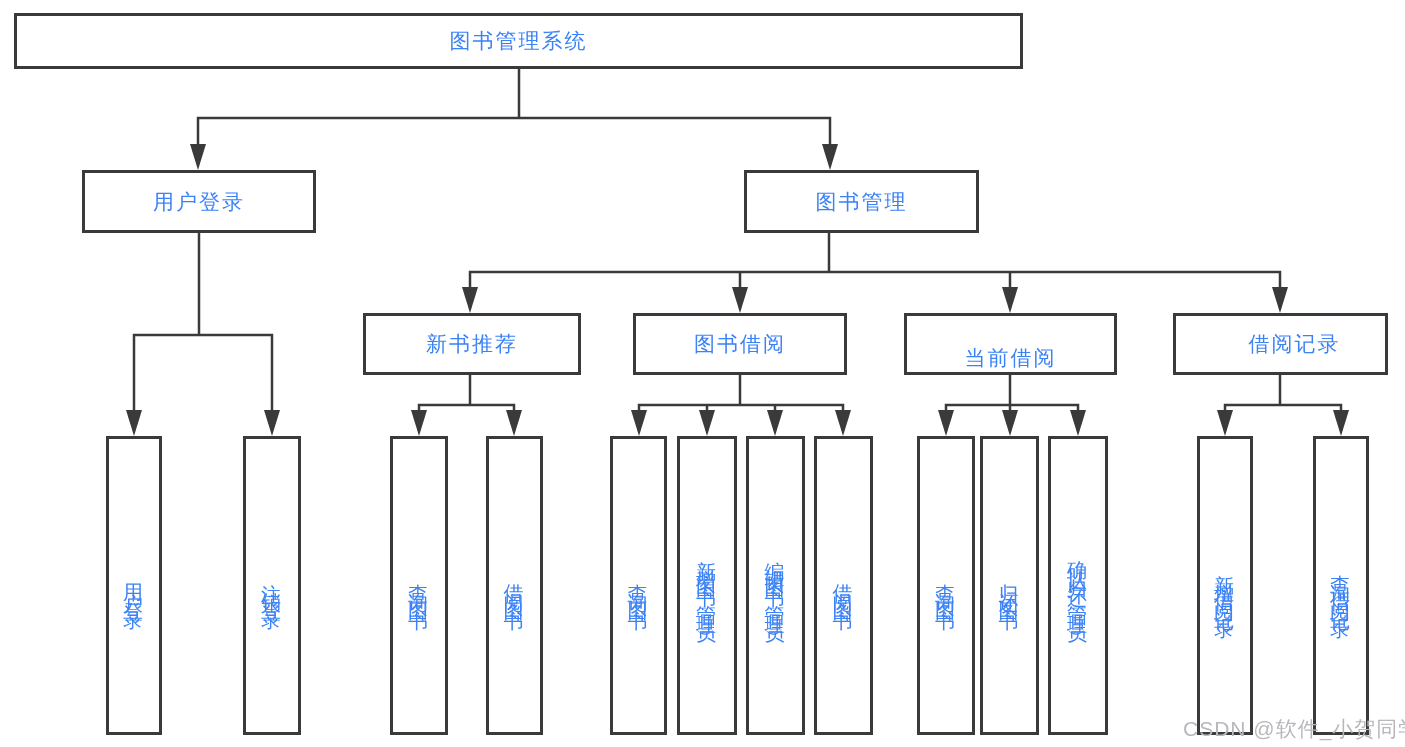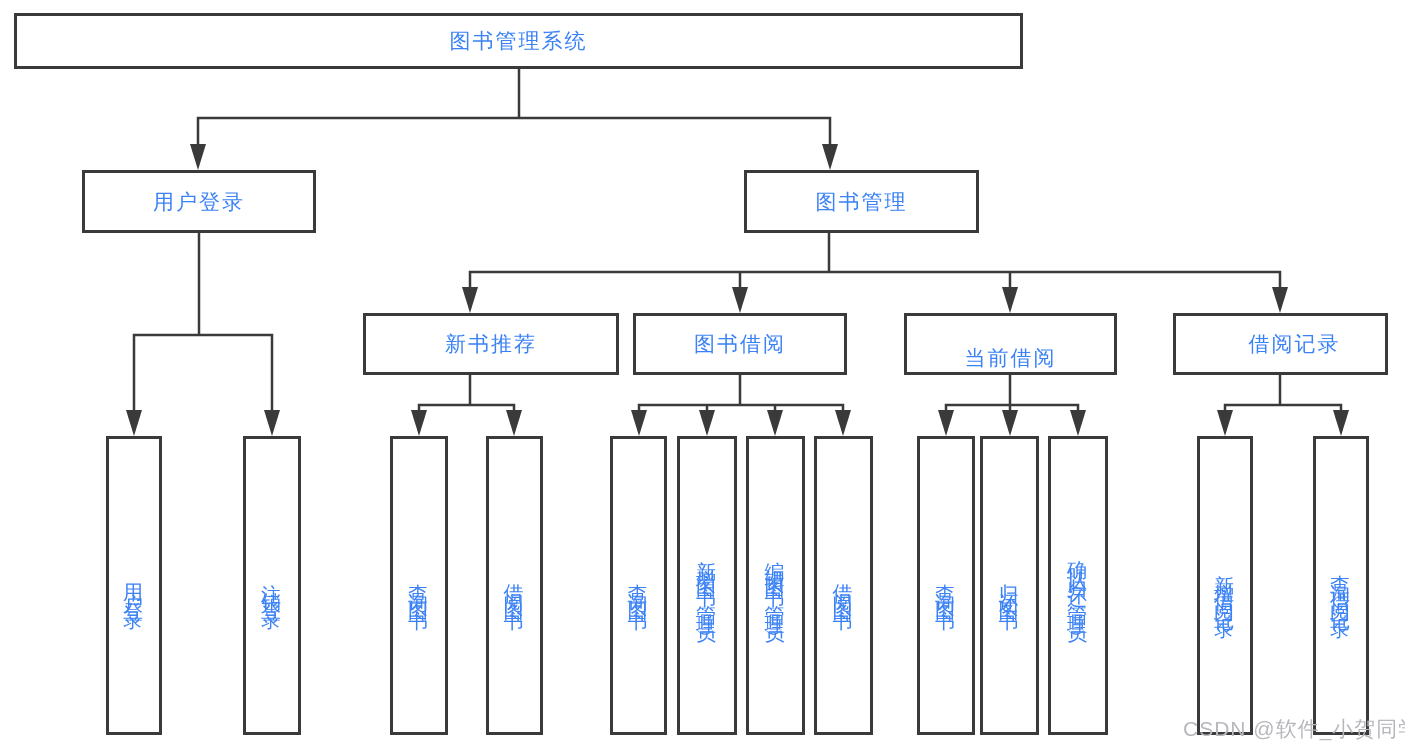--- a/index.html
+++ b/index.html
@@ -46,21 +46,21 @@
     font-size: 20px;
     letter-spacing: 9px;
     white-space: nowrap;
   }
   
   .n-root   { left: 14px;   top: 13px;  width: 1009px; height: 56px; }
   
   .n-l2a    { left: 82px;   top: 170px; width: 234px;  height: 63px; }
   .n-l2b    { left: 712px;  top: 170px; width: 235px;  height: 63px; margin-left: 32px; }
   
-  .n-l3a    { left: 363px;  top: 313px; width: 256px;  height: 62px; font-family: Liberation Serif, serif; }
+  .n-l3a    { left: 363px;  top: 313px; width: 218px;  height: 62px; font-family: Liberation Serif, serif; }
   .n-l3b    { left: 633px;  top: 313px; width: 214px;  height: 62px; align-items: center; }
   .n-l3c    { left: 904px;  top: 313px; width: 213px;  height: 62px; align-items: flex-end; }
   .n-l3d    { left: 1173px; top: 313px; width: 215px;  height: 62px; padding-left: 28px; }
   
   .leaf     { top: 436px; height: 299px; }
   .n-a1 { left: 106px;  width: 56px; }
   .n-a2 { left: 243px;  width: 58px; }
   .n-b1 { left: 390px;  width: 58px; }
   .n-b2 { left: 486px;  width: 57px; }
   .n-c1 { left: 610px;  width: 57px; }

